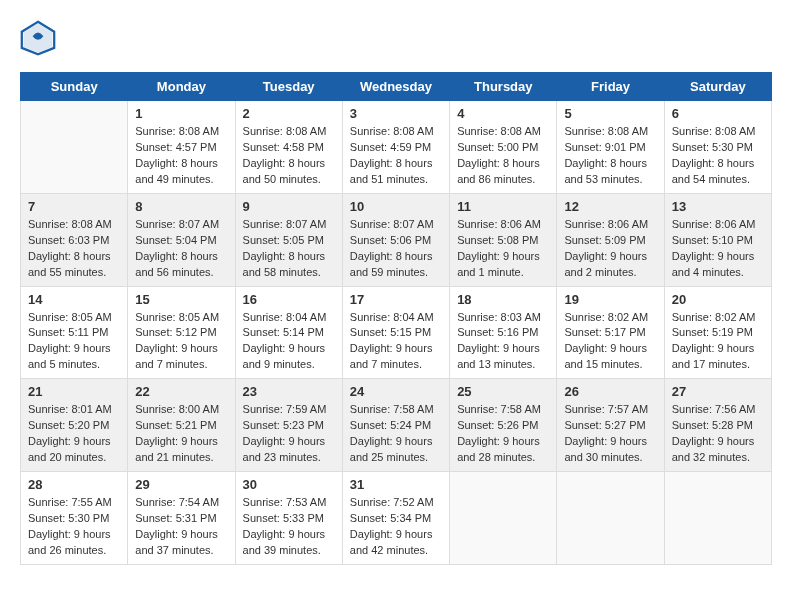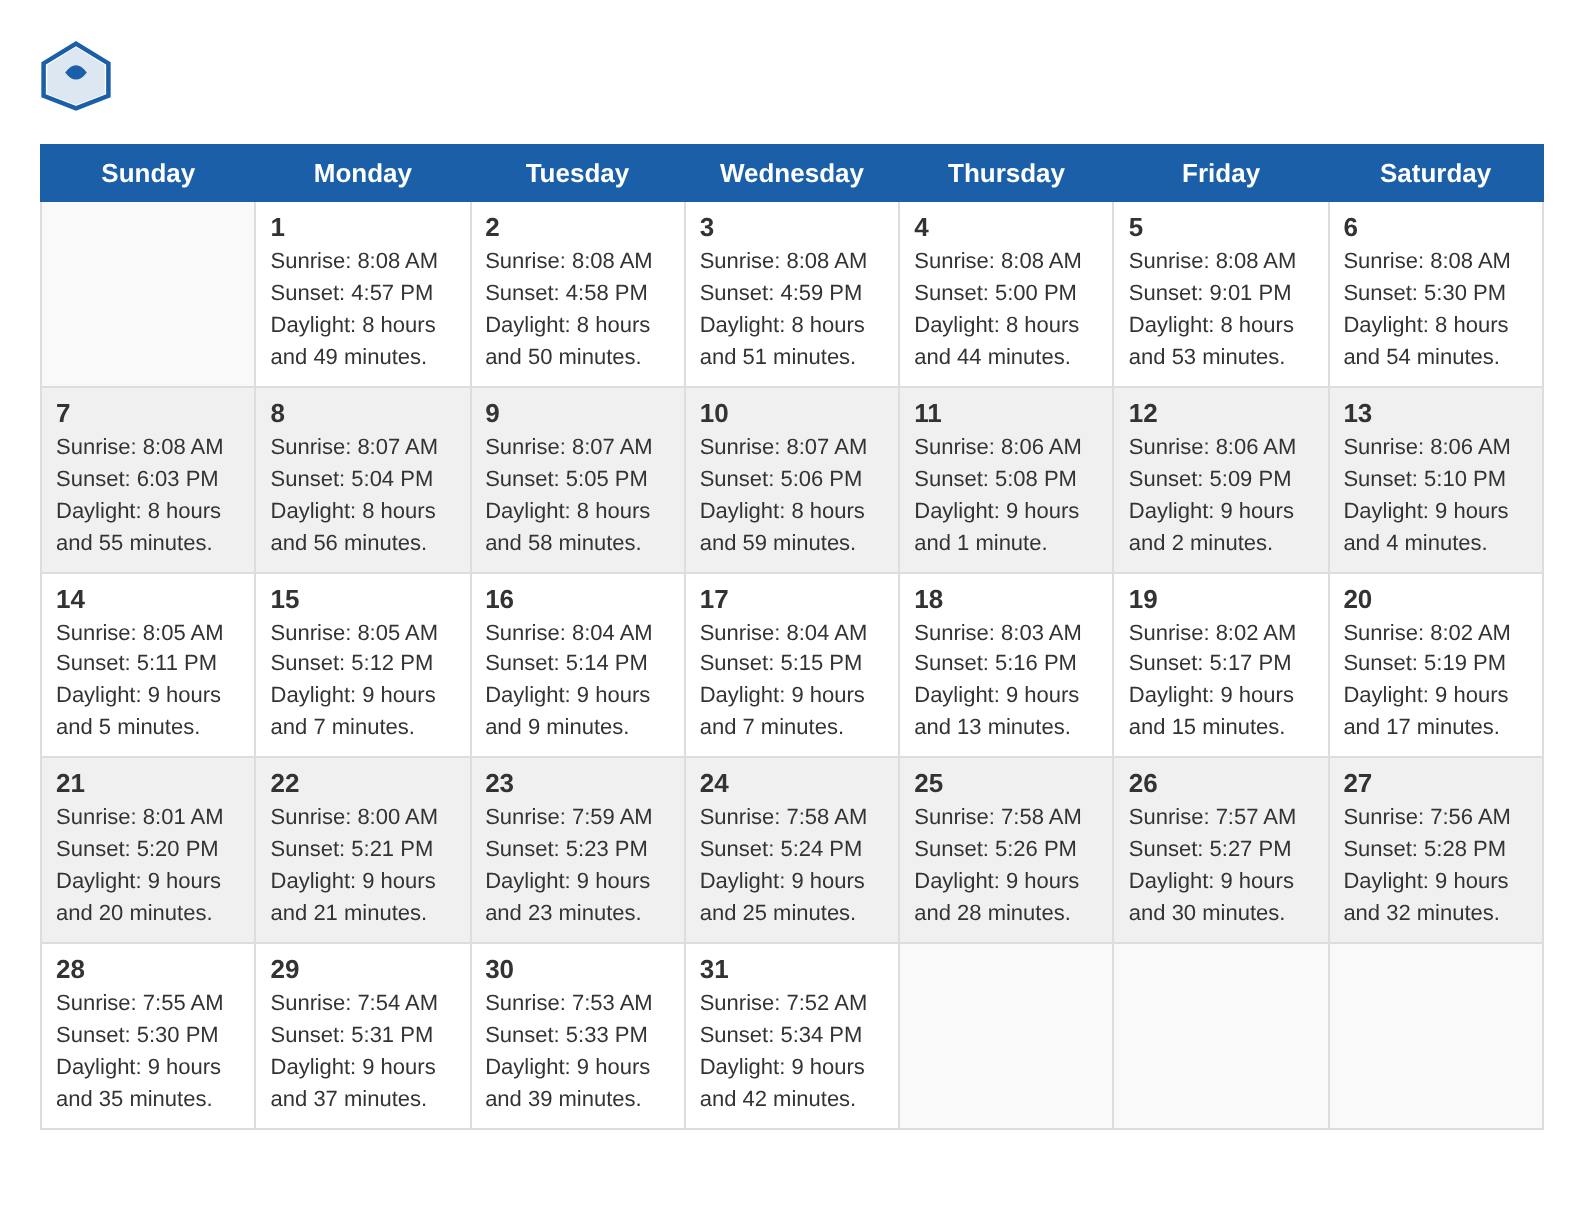--- a/index.html
+++ b/index.html
@@ -126,21 +126,21 @@
         <td>
           <span class="day-num">2</span>
           <div class="day-detail"><span>Sunrise: 8:08 AM</span><br><span>Sunset: 4:58 PM</span><br><span>Daylight: 8 hours and 50 minutes.</span></div>
         </td>
         <td>
           <span class="day-num">3</span>
           <div class="day-detail"><span>Sunrise: 8:08 AM</span><br><span>Sunset: 4:59 PM</span><br><span>Daylight: 8 hours and 51 minutes.</span></div>
         </td>
         <td>
           <span class="day-num">4</span>
-          <div class="day-detail"><span>Sunrise: 8:08 AM</span><br><span>Sunset: 5:00 PM</span><br><span>Daylight: 8 hours and 44 minutes.</span></div>
+          <div class="day-detail"><span>Sunrise: 8:08 AM</span><br><span>Sunset: 5:00 PM</span><br><span>Daylight: 8 hours and 86 minutes.</span></div>
         </td>
         <td>
           <span class="day-num">5</span>
           <div class="day-detail"><span>Sunrise: 8:08 AM</span><br><span>Sunset: 9:01 PM</span><br><span>Daylight: 8 hours and 53 minutes.</span></div>
         </td>
         <td>
           <span class="day-num">6</span>
           <div class="day-detail"><span>Sunrise: 8:08 AM</span><br><span>Sunset: 5:30 PM</span><br><span>Daylight: 8 hours and 54 minutes.</span></div>
         </td>
       </tr>
@@ -230,21 +230,21 @@
           <div class="day-detail"><span>Sunrise: 7:57 AM</span><br><span>Sunset: 5:27 PM</span><br><span>Daylight: 9 hours and 30 minutes.</span></div>
         </td>
         <td>
           <span class="day-num">27</span>
           <div class="day-detail"><span>Sunrise: 7:56 AM</span><br><span>Sunset: 5:28 PM</span><br><span>Daylight: 9 hours and 32 minutes.</span></div>
         </td>
       </tr>
       <tr>
         <td>
           <span class="day-num">28</span>
-          <div class="day-detail"><span>Sunrise: 7:55 AM</span><br><span>Sunset: 5:30 PM</span><br><span>Daylight: 9 hours and 35 minutes.</span></div>
+          <div class="day-detail"><span>Sunrise: 7:55 AM</span><br><span>Sunset: 5:30 PM</span><br><span>Daylight: 9 hours and 26 minutes.</span></div>
         </td>
         <td>
           <span class="day-num">29</span>
           <div class="day-detail"><span>Sunrise: 7:54 AM</span><br><span>Sunset: 5:31 PM</span><br><span>Daylight: 9 hours and 37 minutes.</span></div>
         </td>
         <td>
           <span class="day-num">30</span>
           <div class="day-detail"><span>Sunrise: 7:53 AM</span><br><span>Sunset: 5:33 PM</span><br><span>Daylight: 9 hours and 39 minutes.</span></div>
         </td>
         <td>

